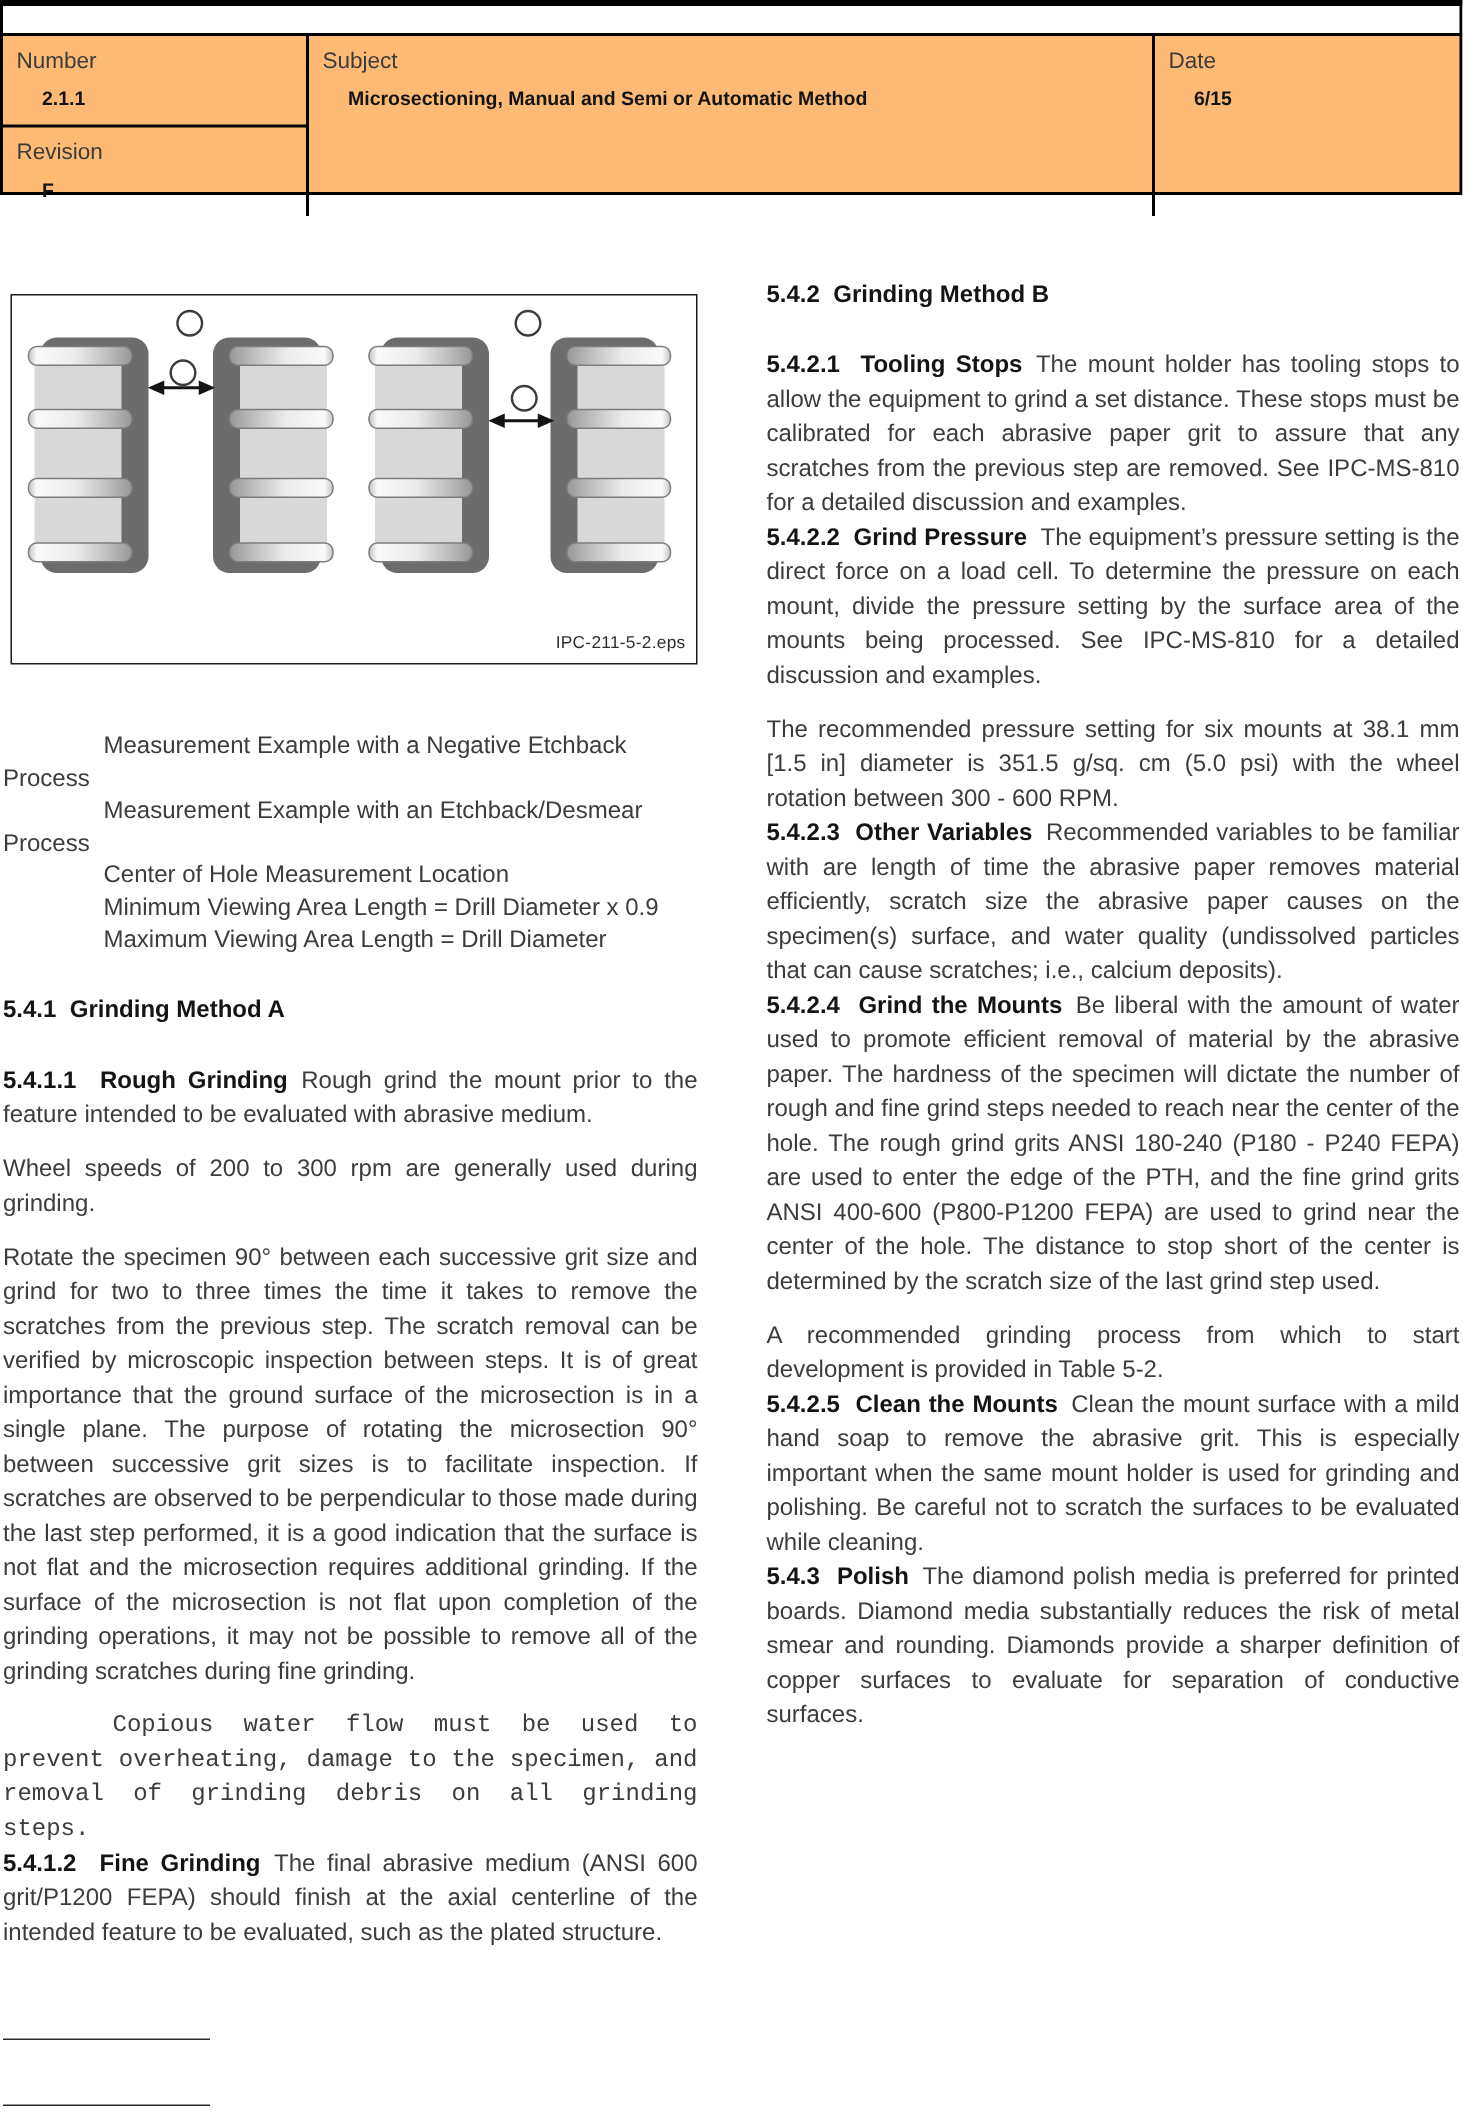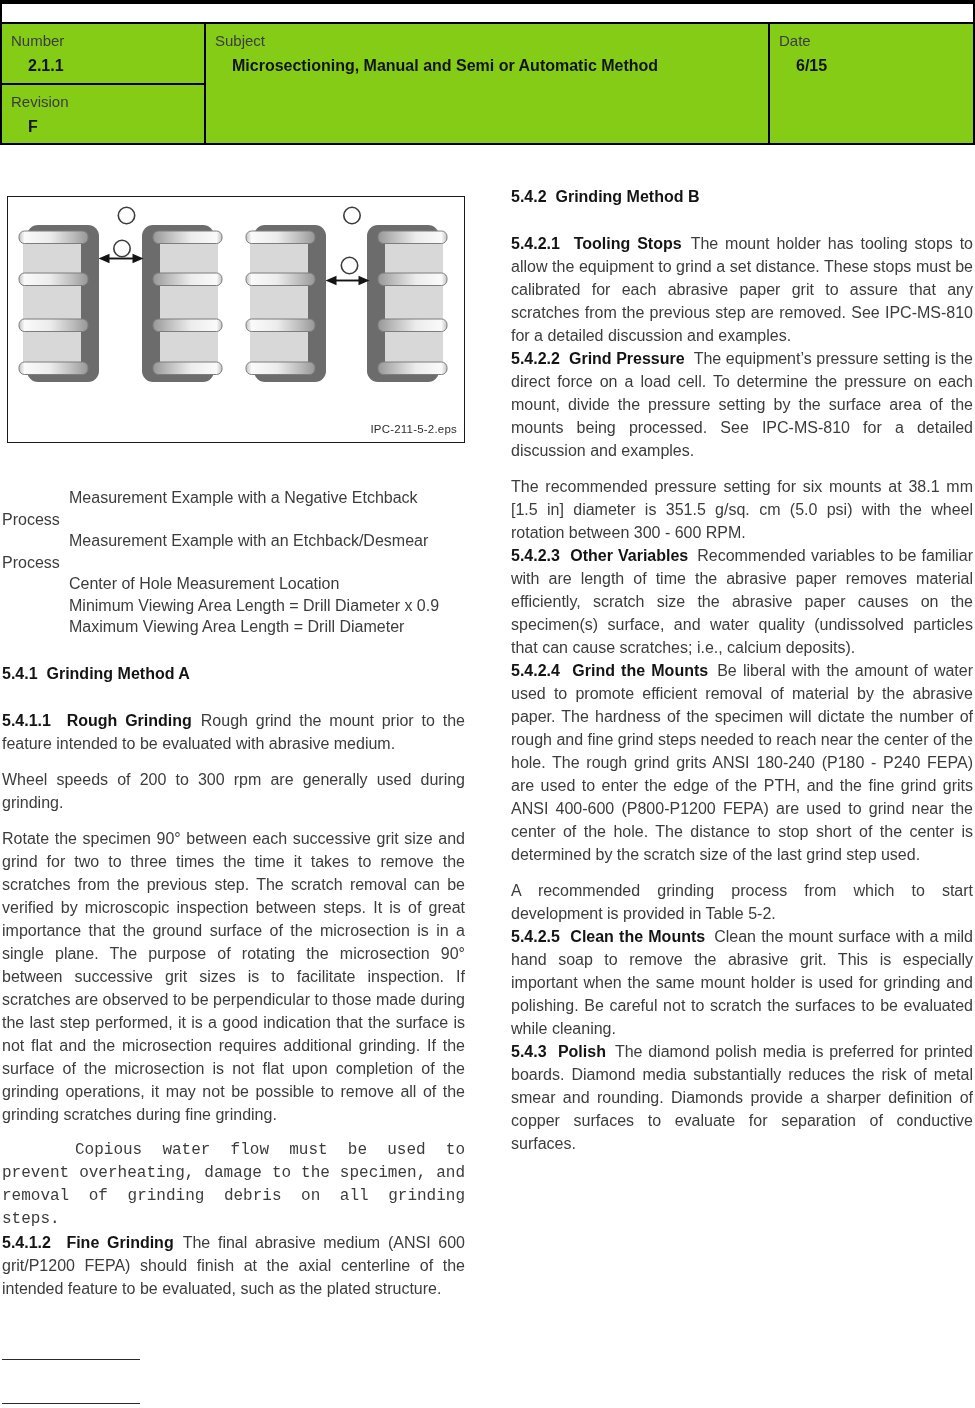--- a/index.html
+++ b/index.html
@@ -6,31 +6,31 @@
   body{width:975px;height:1408px;overflow:hidden;
        font-family:"Liberation Sans", sans-serif;}
   .page{position:relative;width:975px;height:1408px;background:#fff;}
 
   
   .top-strip{position:absolute;top:0;left:0;width:975px;height:23px;
     border-top:4px solid #000;border-left:2px solid #000;border-right:2px solid #000;
     box-sizing:border-box;}
 
   
-  .hdr{position:absolute;top:22px;left:0;width:975px;height:123px;
+  .hdr{position:absolute;top:22px;left:0;width:975px;height:108px;
     box-sizing:border-box;border:2.5px solid #000;
-    display:grid;grid-template-columns:202px 566px 1fr;background:#84cc16;}
+    display:grid;grid-template-columns:202px 566px 1fr;background:#fdba74;}
   .hc{box-sizing:border-box;}
   .hc-nr{display:grid;grid-template-rows:61px 1fr;}
   .hc-num{border-bottom:2px solid #000;padding:8px 9px;box-sizing:border-box;}
   .hc-rev{padding:8px 9px;}
   .hc-sub{border-left:2px solid #000;border-right:2px solid #000;padding:8px 9px;}
   .hc-date{padding:8px 9px;}
   .hlabel{font-size:15px;color:#3c3c3c;line-height:17px;}
-  .hvalue{font-size:16px;font-weight:bold;color:#141414;margin:8px 0 0 17px;line-height:18px;}
+  .hvalue{font-size:13px;font-weight:bold;color:#141414;margin:8px 0 0 17px;line-height:18px;}
 
   
   .content{position:absolute;top:183px;left:0;width:975px;display:flex;gap:46px;}
   .colL{width:465px;padding-left:2px;box-sizing:border-box;}
   .colR{width:462px;}
 
   p{margin:0;text-align:justify;font-size:16px;line-height:23px;color:#3c3c3c;}
   .para{margin-top:13px;}
   .sec{}
   h3{font-size:16px;line-height:23px;color:#141414;margin:24px 0;font-weight:bold;}

